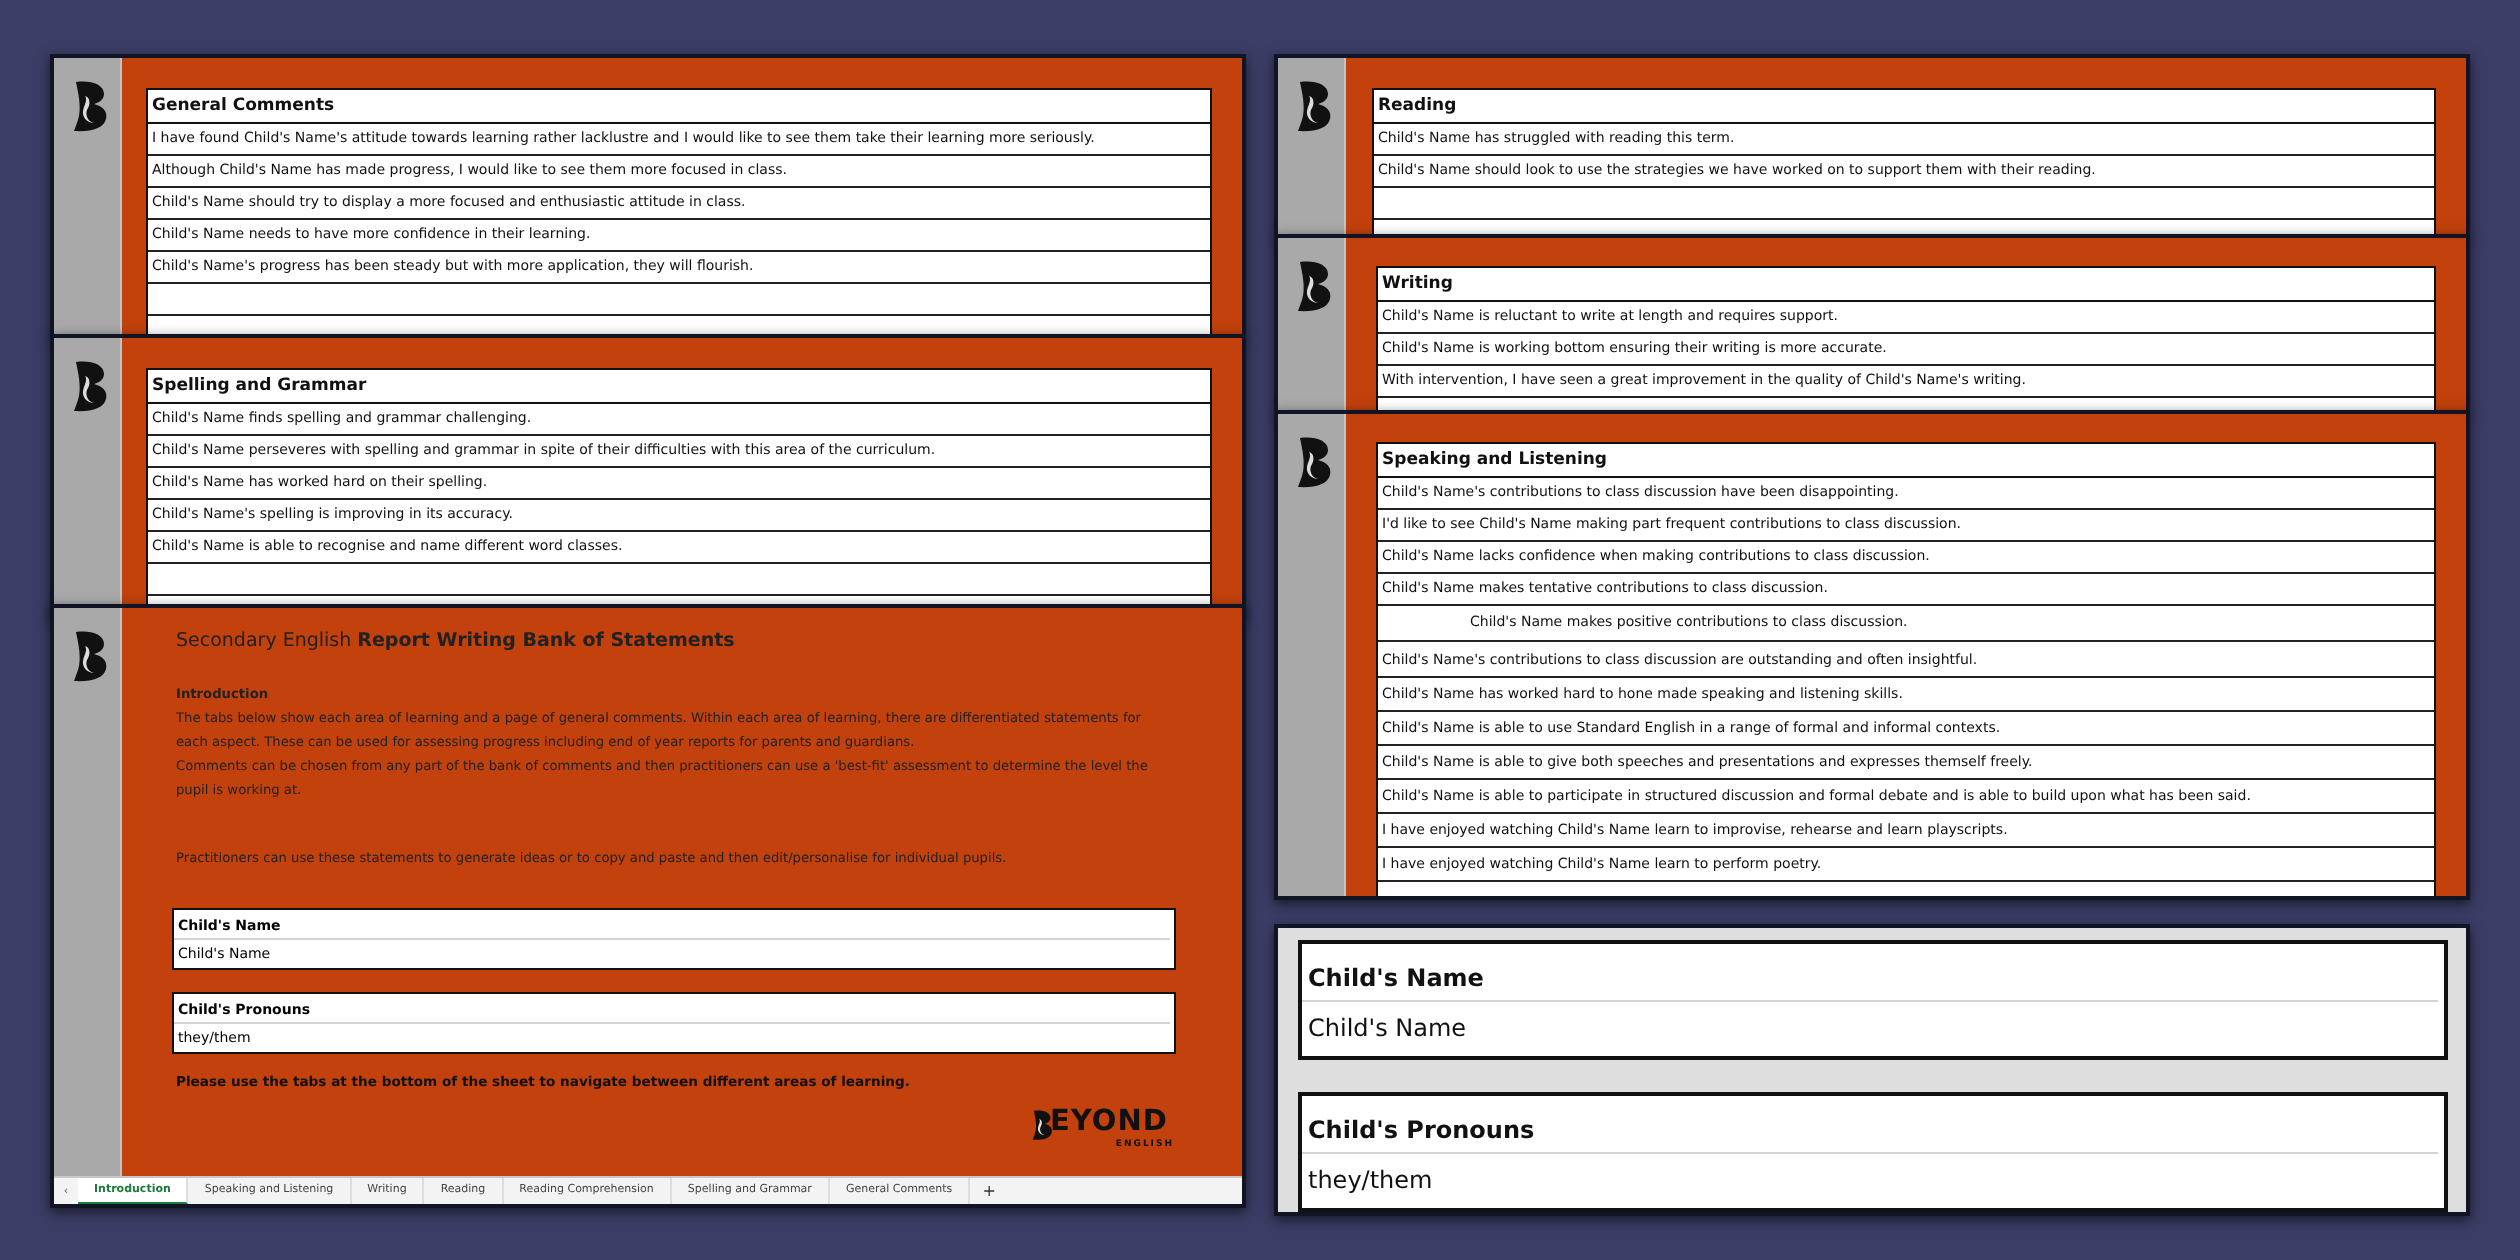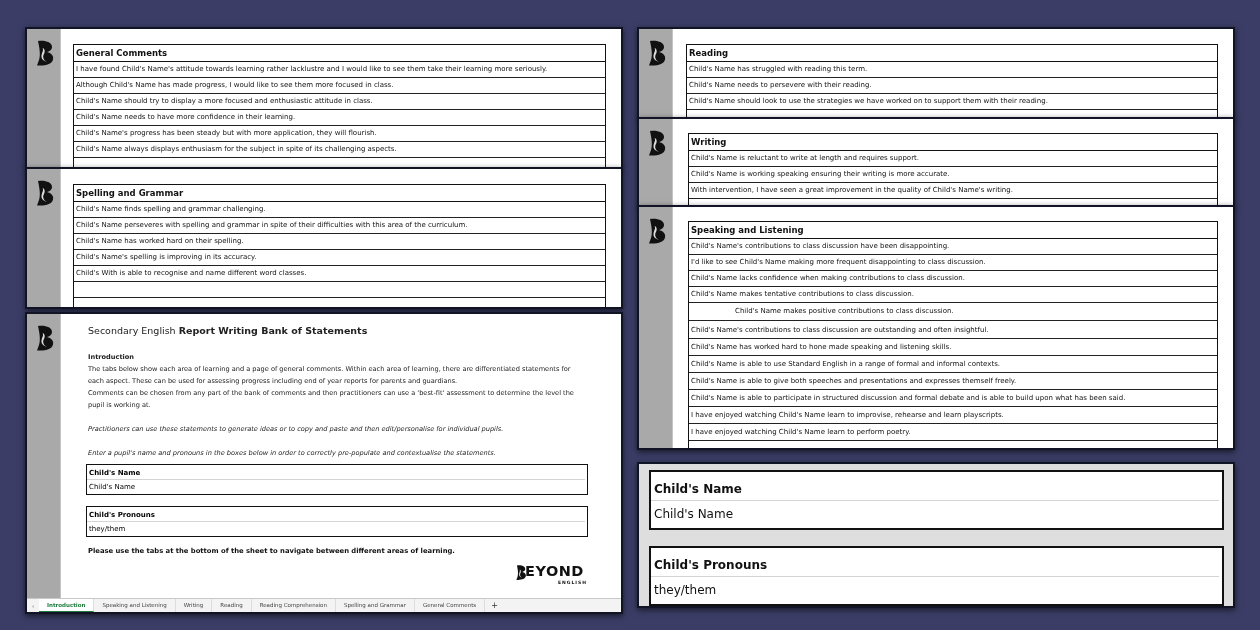--- a/index.html
+++ b/index.html
@@ -4,21 +4,21 @@
 <style>
   html, body { margin: 0; padding: 0; }
   body {
     width: 1260px; height: 630px; overflow: hidden;
     background: #3b3d66;
     font-family: "DejaVu Sans", sans-serif;
     position: relative;
   }
   .panel {
     position: absolute;
-    background: #ffffff;
+    background: #c2410c;
     border: 2px solid #111424;
     box-shadow: 0 2px 6px rgba(0,0,0,0.6);
     overflow: hidden;
     box-sizing: border-box;
   }
   .gutter {
     position: absolute; left: 0; top: 0; bottom: 0; width: 33px;
     background: #a9a9a9;
     border-right: 1px solid #c4c4c4;
   }
@@ -51,21 +51,21 @@
     position: absolute; left: 61px; top: 11px;
     font-size: 9.5px; color: #222; white-space: nowrap;
   }
   .intro-title b { font-weight: bold; }
   .intro-body {
     position: absolute; left: 61px; top: 37px; width: 500px;
     font-size: 6.6px; color: #222; line-height: 12px;
   }
   .intro-body .sub { font-weight: bold; }
   .intro-body p { margin: 0; }
-  .intro-body .gap { margin-top: 12px; font-style: italic; }
+  .intro-body .gap { margin-top: 22px; }
   .input-box {
     position: absolute; left: 59px; width: 502px;
     background: #fff; border: 1.5px solid #111; box-sizing: border-box;
   }
   .input-box .lab {
     font-weight: bold; font-size: 7px; height: 14px; line-height: 16px;
     padding-left: 2px; border-bottom: 1px solid #d4d4d4; margin: 0 2px 0 0;
   }
   .input-box .val {
     font-size: 7px; height: 14px; line-height: 14px; padding-left: 2px;
@@ -133,42 +133,41 @@
   <svg class="logo-b">
       <use href="#blogo"></use>
     </svg>
   <div class="sheet-table" style="left:46px; top:15px; width:533px; height:140px;">
     <div class="hdr">General Comments</div>
     <div class="row">I have found Child's Name's attitude towards learning rather lacklustre and I would like to see them take their learning more seriously.</div>
     <div class="row">Although Child's Name has made progress, I would like to see them more focused in class.</div>
     <div class="row">Child's Name should try to display a more focused and enthusiastic attitude in class.</div>
     <div class="row">Child's Name needs to have more confidence in their learning.</div>
     <div class="row">Child's Name's progress has been steady but with more application, they will flourish.</div>
-    <div class="row">Child's Name always displays enthusiasm for the subject in spite of its challenging aspects.</div>
     <div class="row ghost"></div>
   </div>
 </div>
 
 <div class="panel" style="left:25px; top:167px; width:598px; height:142px;">
   <div class="gutter"></div>
   <svg class="logo-b">
       <use href="#blogo"></use>
     </svg>
   <div class="sheet-table" style="left:46px; top:15px; width:533px; height:140px;">
     <div class="hdr">Spelling and Grammar</div>
     <div class="row">Child's Name finds spelling and grammar challenging.</div>
     <div class="row">Child's Name perseveres with spelling and grammar in spite of their difficulties with this area of the curriculum.</div>
     <div class="row">Child's Name has worked hard on their spelling.</div>
     <div class="row">Child's Name's spelling is improving in its accuracy.</div>
-    <div class="row">Child's With is able to recognise and name different word classes.</div>
-    <div class="row ghost"></div>
-  </div>
-</div>
-
-<div class="panel" style="left:25px; top:312px; width:598px; height:302px;">
+    <div class="row">Child's Name is able to recognise and name different word classes.</div>
+    <div class="row ghost"></div>
+  </div>
+</div>
+
+<div class="panel" style="left:25px; top:302px; width:598px; height:302px;">
   <div class="gutter" style="bottom:14px;"></div>
   <svg class="logo-b">
       <use href="#blogo"></use>
     </svg>
 
   <div class="intro-title">
     <span>Secondary English </span><b>Report Writing Bank of Statements</b>
   </div>
 
   <div class="intro-body">
@@ -212,49 +211,48 @@
 </div>
 
 <div class="panel" style="left:637px; top:27px; width:598px; height:92px;">
   <div class="gutter"></div>
   <svg class="logo-b">
       <use href="#blogo"></use>
     </svg>
   <div class="sheet-table" style="left:47px; top:15px; width:532px; height:90px;">
     <div class="hdr">Reading</div>
     <div class="row">Child's Name has struggled with reading this term.</div>
-    <div class="row">Child's Name needs to persevere with their reading.</div>
     <div class="row">Child's Name should look to use the strategies we have worked on to support them with their reading.</div>
     <div class="row ghost"></div>
   </div>
 </div>
 
 <div class="panel" style="left:637px; top:117px; width:598px; height:90px;">
   <div class="gutter"></div>
   <svg class="logo-b">
       <use href="#blogo"></use>
     </svg>
   <div class="sheet-table" style="left:49px; top:14px; width:530px; height:90px;">
     <div class="hdr">Writing</div>
     <div class="row">Child's Name is reluctant to write at length and requires support.</div>
-    <div class="row">Child's Name is working speaking ensuring their writing is more accurate.</div>
+    <div class="row">Child's Name is working bottom ensuring their writing is more accurate.</div>
     <div class="row">With intervention, I have seen a great improvement in the quality of Child's Name's writing.</div>
     <div class="row ghost"></div>
   </div>
 </div>
 
 <div class="panel" style="left:637px; top:205px; width:598px; height:245px;">
   <div class="gutter"></div>
   <svg class="logo-b">
       <use href="#blogo"></use>
     </svg>
   <div class="sheet-table" style="left:49px; top:14px; width:530px; height:240px;">
     <div class="hdr">Speaking and Listening</div>
     <div class="row">Child's Name's contributions to class discussion have been disappointing.</div>
-    <div class="row">I'd like to see Child's Name making more frequent disappointing to class discussion.</div>
+    <div class="row">I'd like to see Child's Name making part frequent contributions to class discussion.</div>
     <div class="row">Child's Name lacks confidence when making contributions to class discussion.</div>
     <div class="row">Child's Name makes tentative contributions to class discussion.</div>
     <div class="row" style="height:17px; line-height:16px;padding-left:46px;">Child's Name makes positive contributions to class discussion.</div>
     <div class="row" style="height:17px; line-height:18px;">Child's Name's contributions to class discussion are outstanding and often insightful.</div>
     <div class="row" style="height:16px; line-height:16px;">Child's Name has worked hard to hone made speaking and listening skills.</div>
     <div class="row" style="height:16px; line-height:16px;">Child's Name is able to use Standard English in a range of formal and informal contexts.</div>
     <div class="row" style="height:16px; line-height:16px;">Child's Name is able to give both speeches and presentations and expresses themself freely.</div>
     <div class="row" style="height:16px; line-height:16px;">Child's Name is able to participate in structured discussion and formal debate and is able to build upon what has been said.</div>
     <div class="row" style="height:16px; line-height:16px;">I have enjoyed watching Child's Name learn to improvise, rehearse and learn playscripts.</div>
     <div class="row" style="height:16px; line-height:16px;">I have enjoyed watching Child's Name learn to perform poetry.</div>

